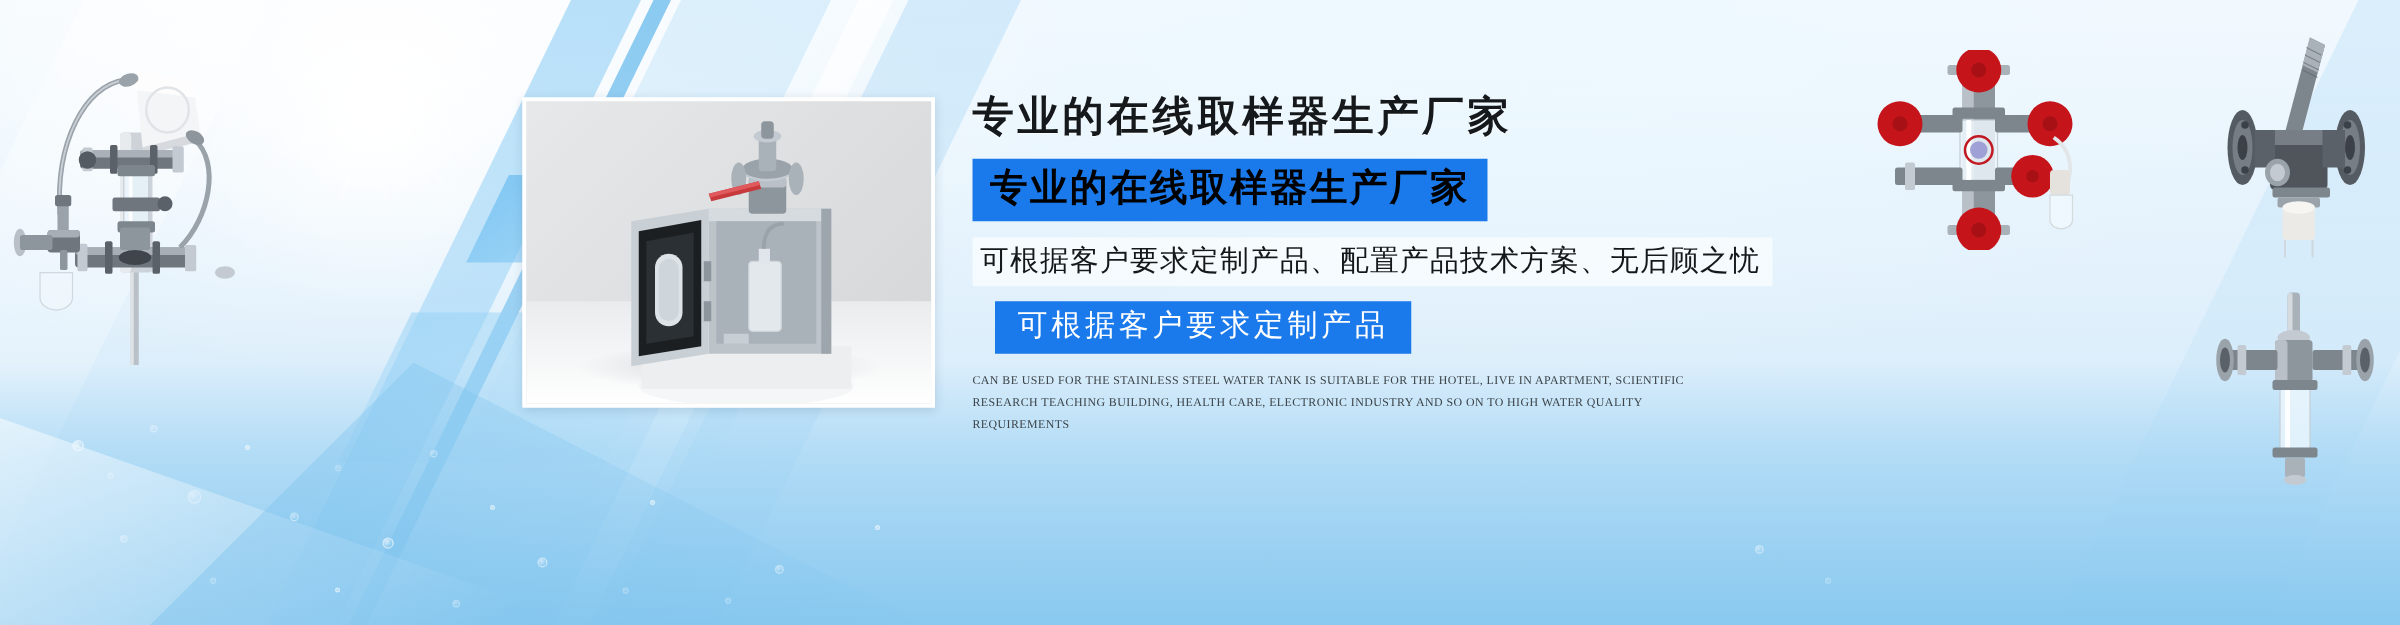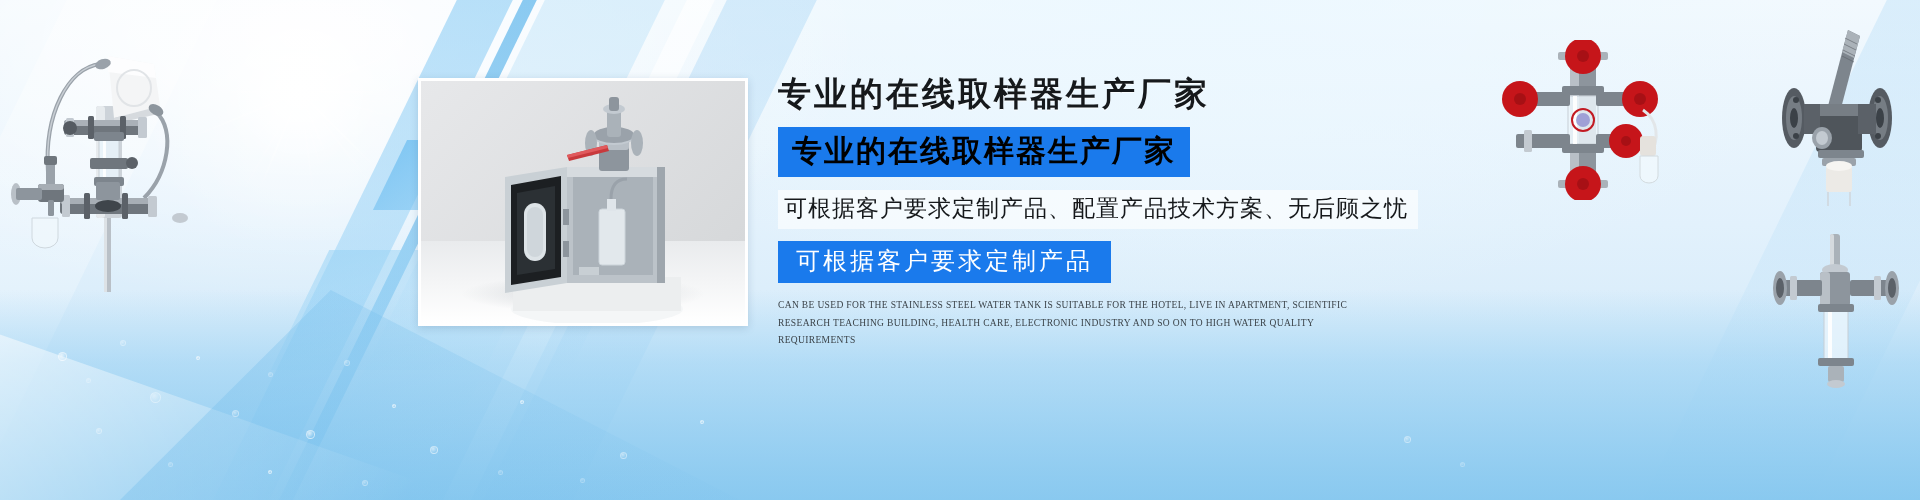--- a/index.html
+++ b/index.html
@@ -136,20 +136,21 @@
     font-size:23px;
     letter-spacing:1px;
     line-height:1;
     padding:7px 10px 9px 6px;
     white-space:nowrap;
   }
 
   .tagline{
     display:inline-block;
     margin-top:12px;
+    margin-left:18px;
     background:#1a7aec;
     color:#ffffff;
     font-size:24px;
     letter-spacing:3px;
     line-height:1;
     padding:8px 18px 10px 18px;
     white-space:nowrap;
   }
 
   .finecopy{

